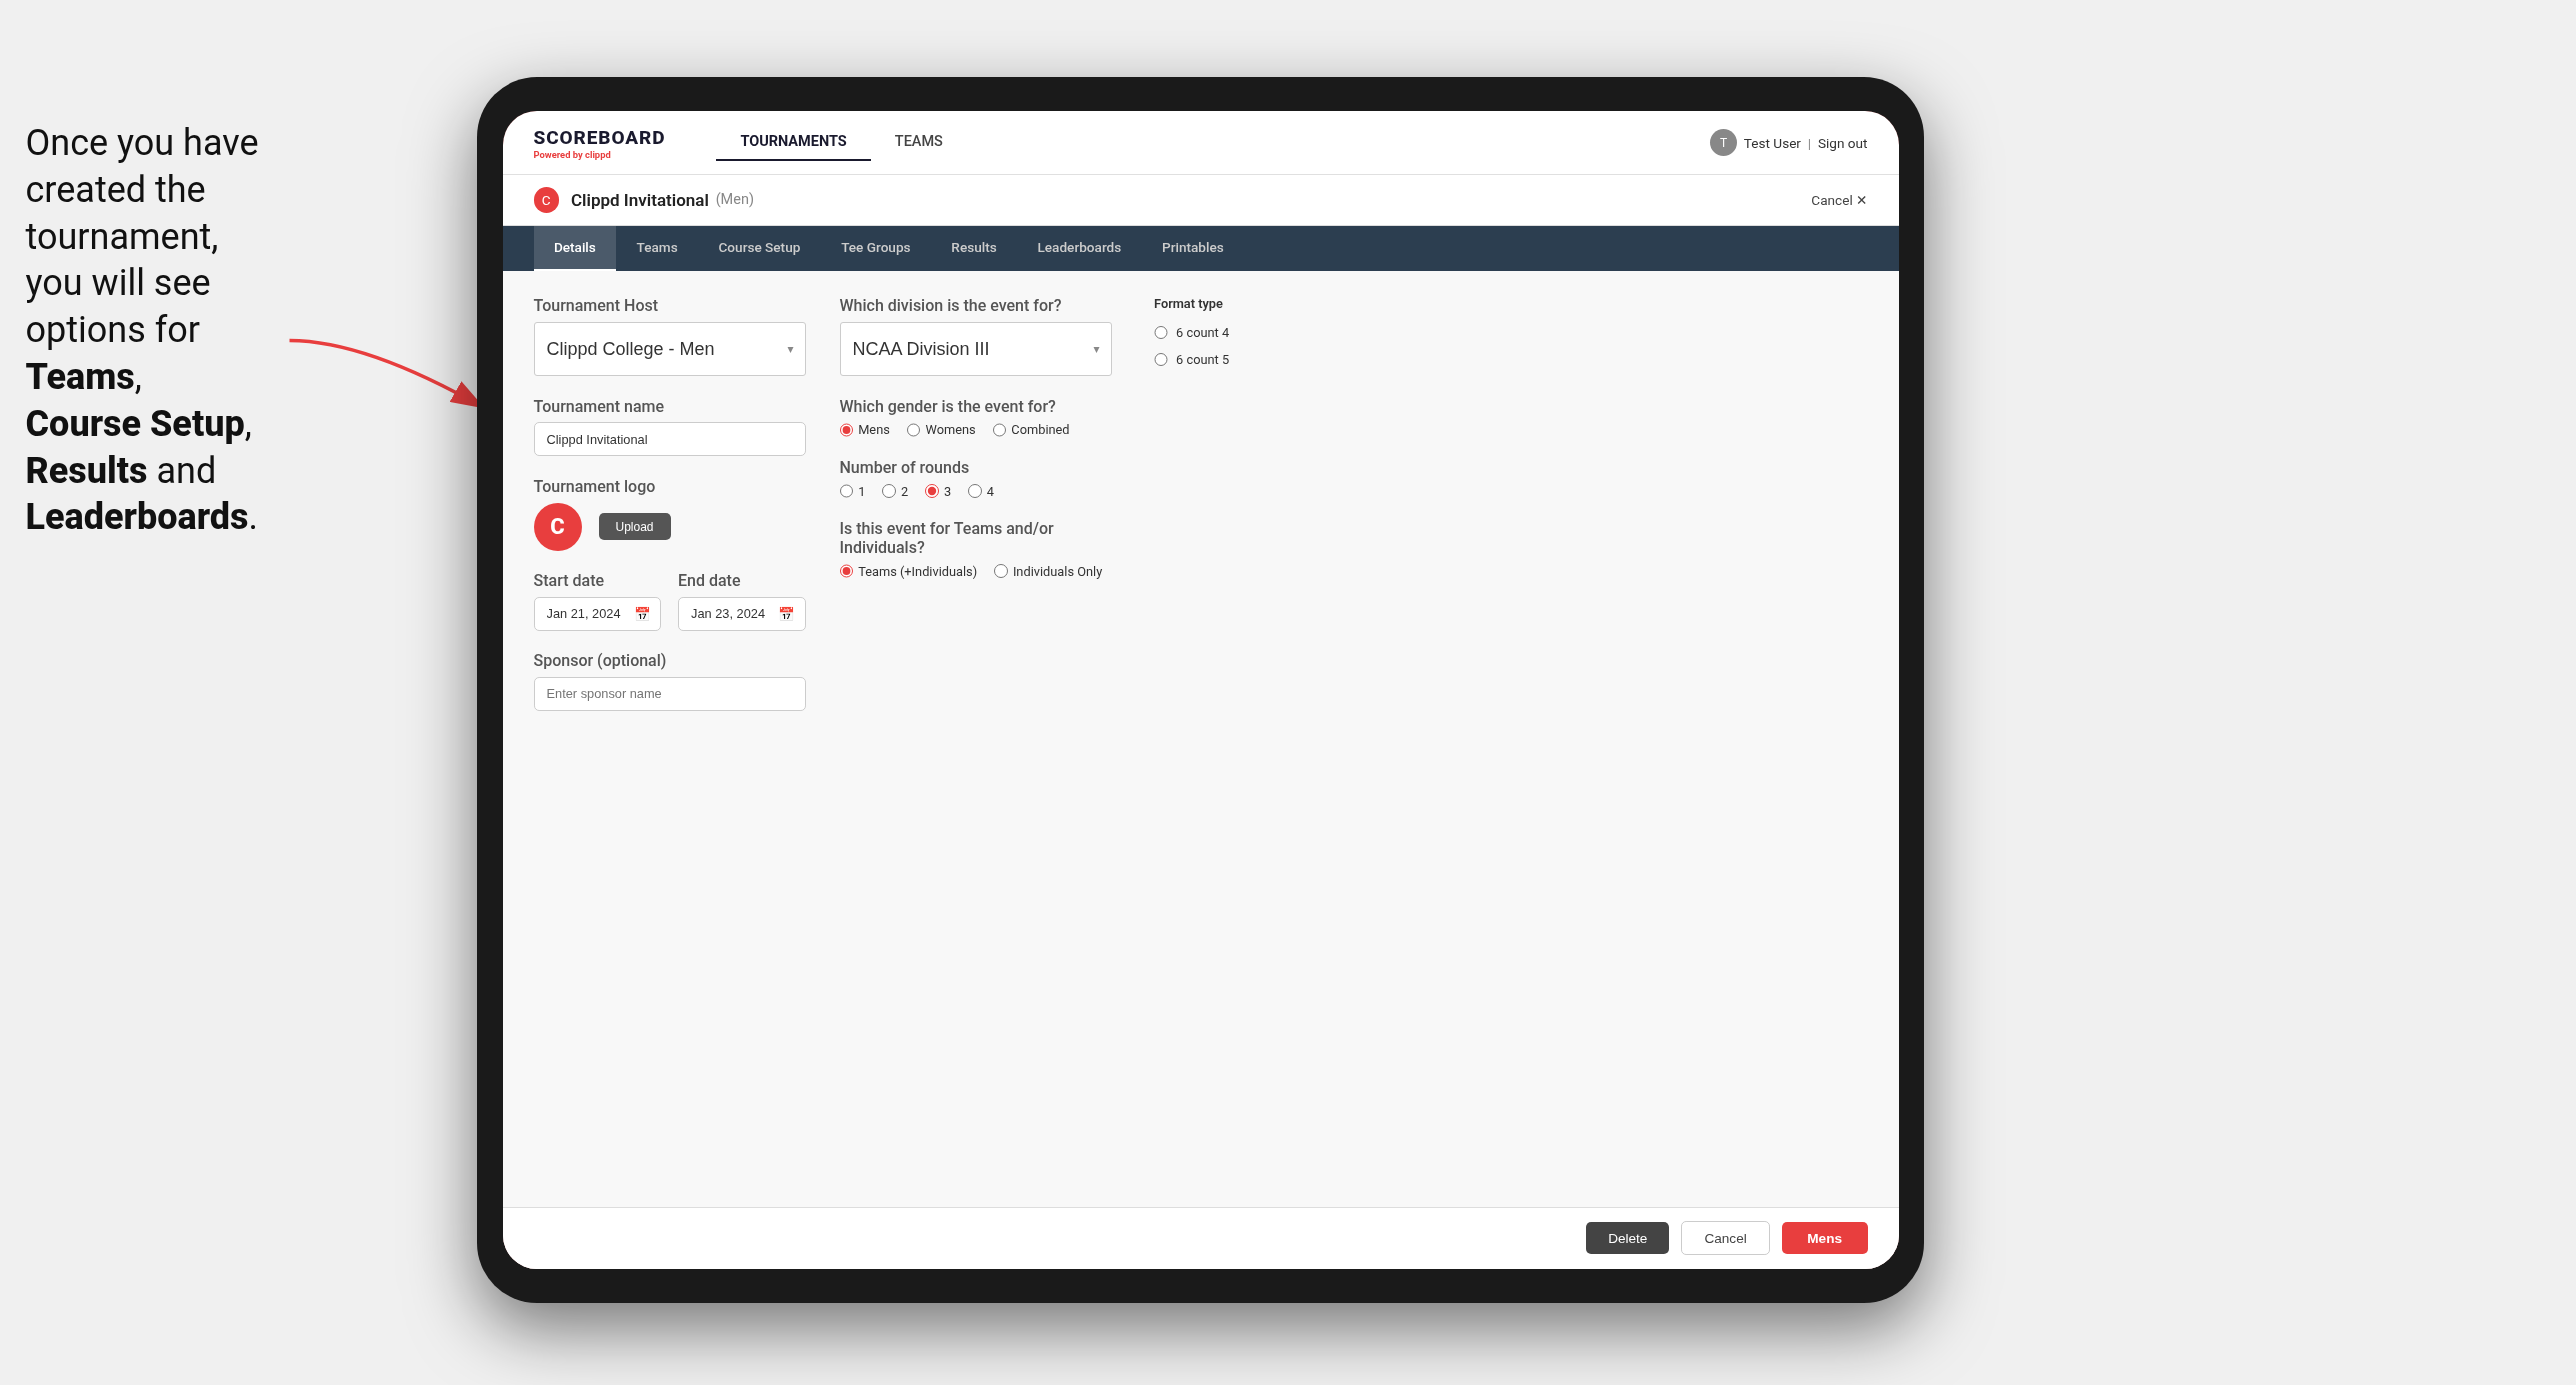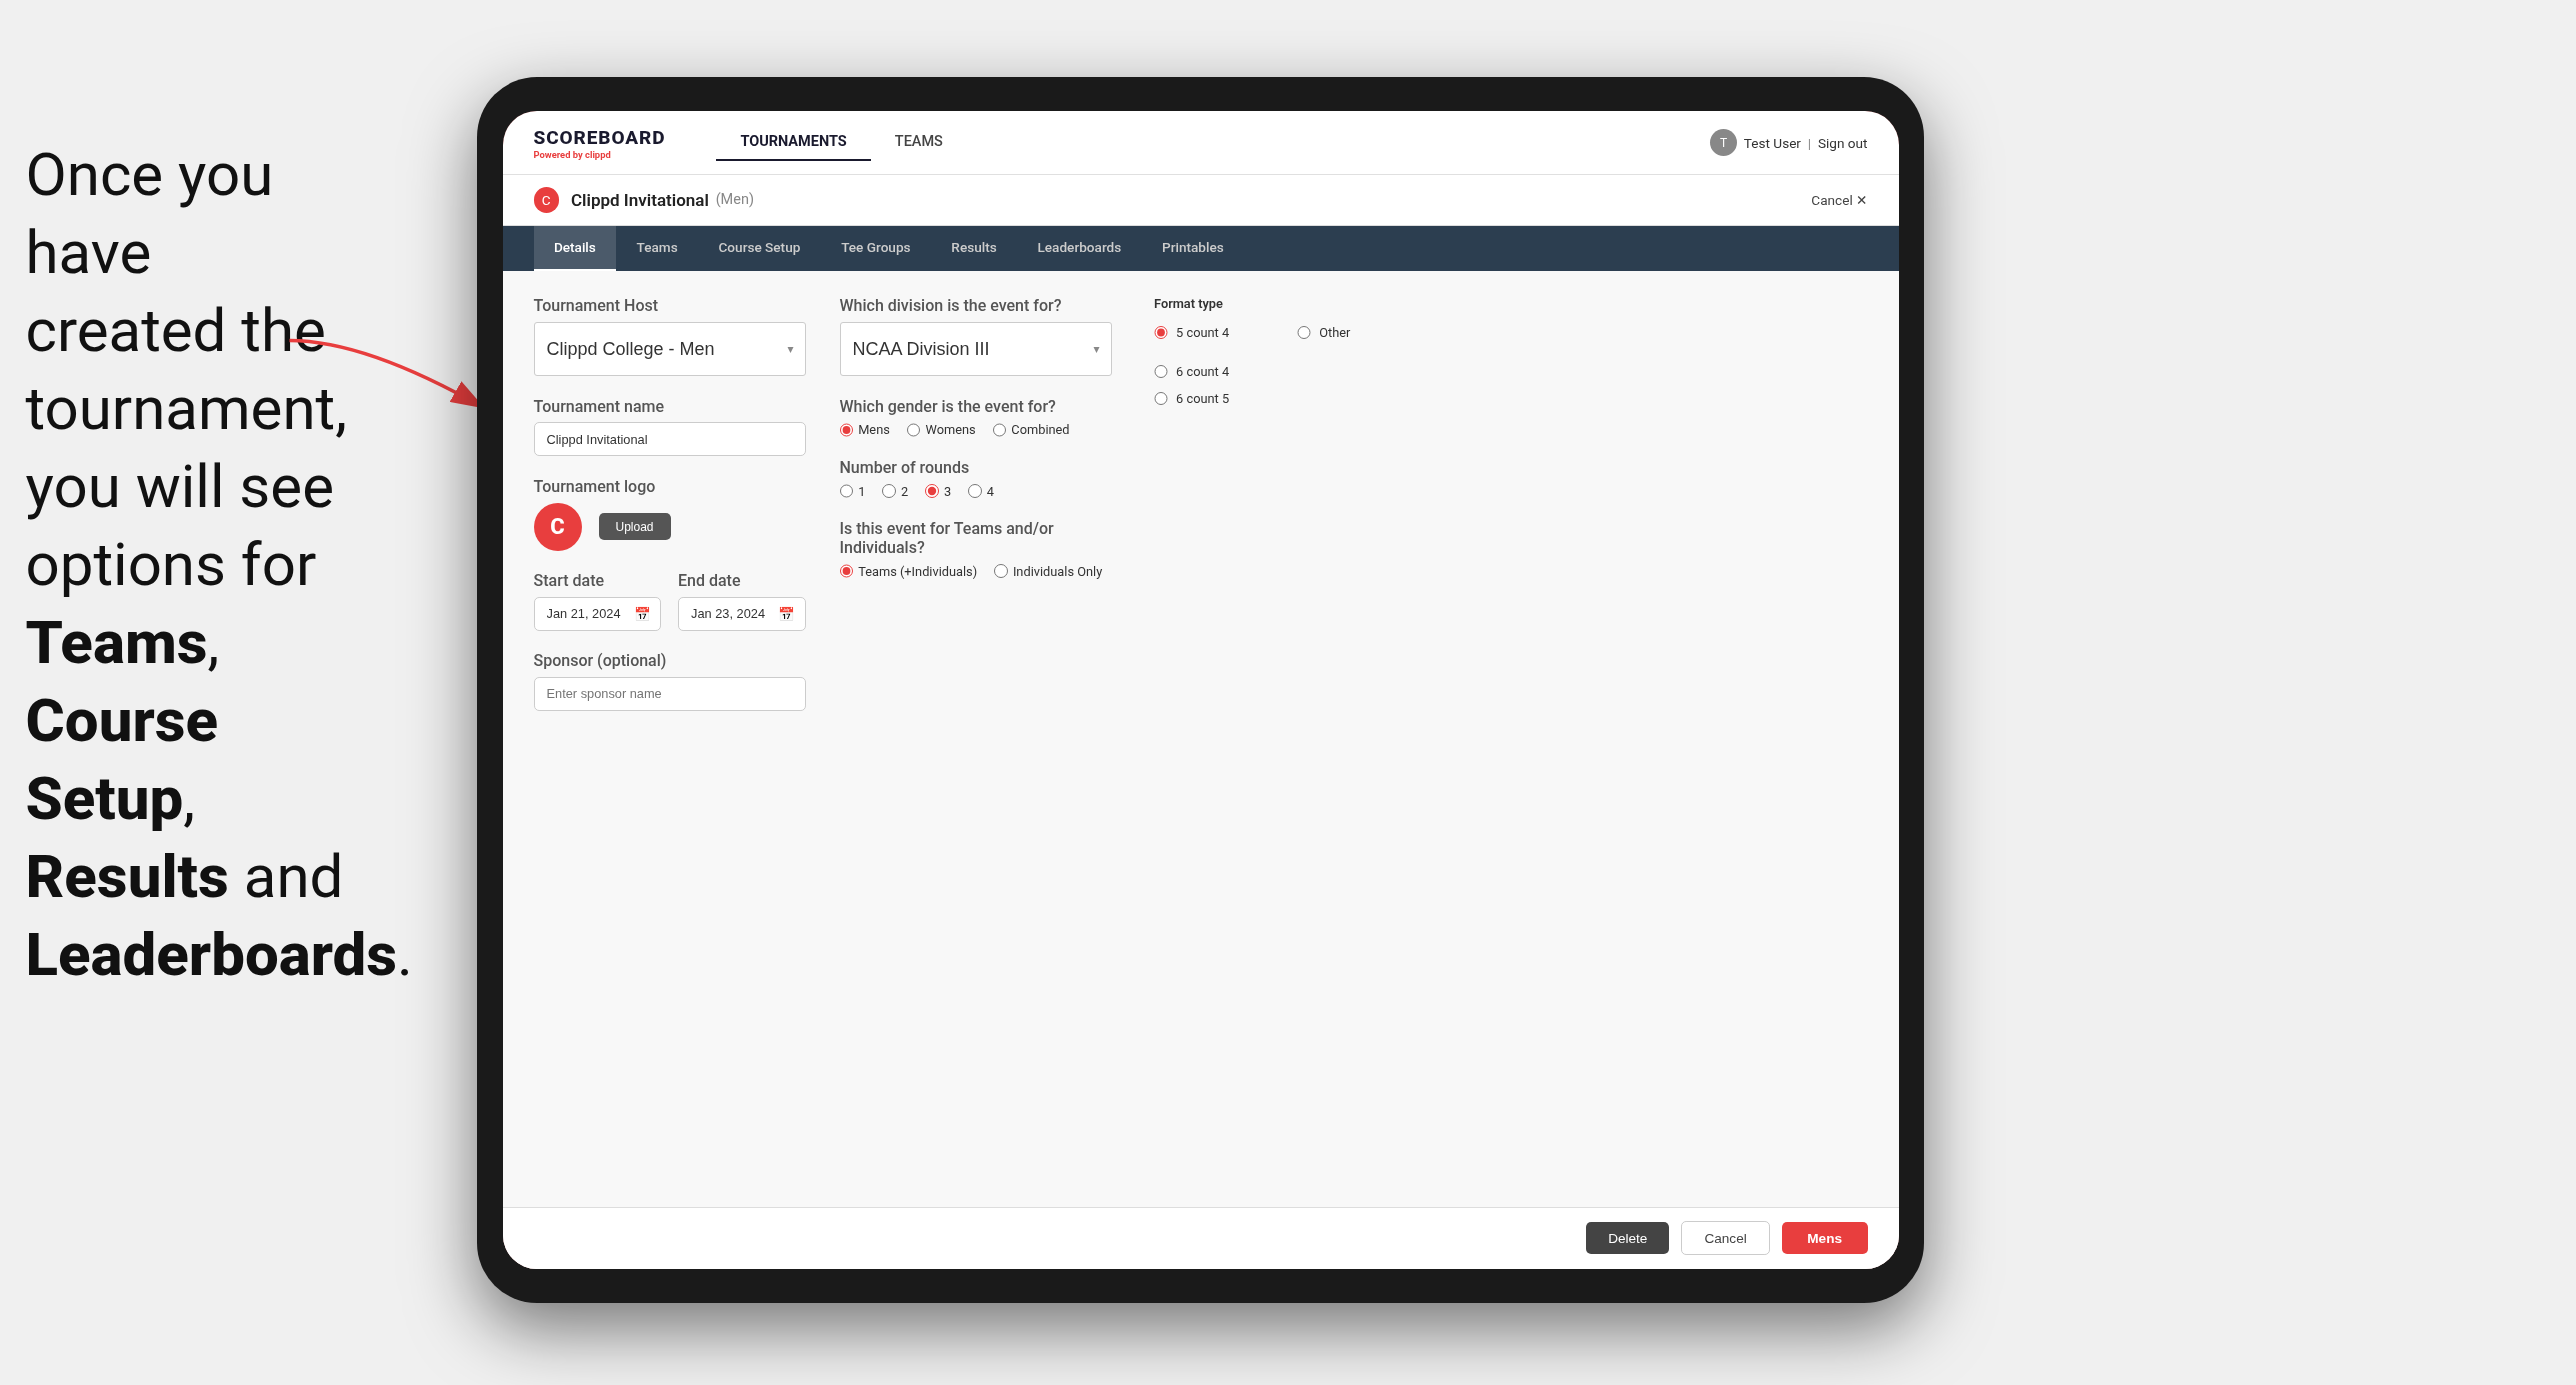--- a/index.html
+++ b/index.html
@@ -12,24 +12,24 @@
       overflow: hidden;
       display: flex;
       align-items: center;
       justify-content: flex-start;
     }
 
     
     .left-text {
       position: absolute;
       left: 0;
-      top: 119px;
+      top: 103px;
       width: 392px;
       padding: 17px 25.5px;
-      font-size: 60px;
+      font-size: 36px;
       line-height: 1.3;
       color: #111;
     }
     .left-text strong {
       font-weight: 800;
     }
 
     
     .tablet {
       position: absolute;
@@ -595,30 +595,20 @@
                 <input type="radio" name="teams_ind" style="">
                 <span>Individuals Only</span>
               </label>
             </div>
           </div>
         </div>
 
         <div class="col-right">
           <div class="format-section">
               <div class="format-title">Format type</div>
-              <div style="display: flex; gap: 68px; margin-bottom: 12px;">
-                <label class="format-option">
-                  <input type="radio" name="format" checked="" style=""> 
-                  <span>5 count 4</span>
-                </label>
-                <label class="format-option">
-                  <input type="radio" name="format" style=""> 
-                  <span>Other</span>
-                </label>
-              </div>
               <label class="format-option" style="">
                 <input type="radio" name="format" style=""> 
                 <span>6 count 4</span>
               </label>
               <label class="format-option">
                 <input type="radio" name="format" style=""> 
                 <span>6 count 5</span>
               </label>
             </div>
         </div>

